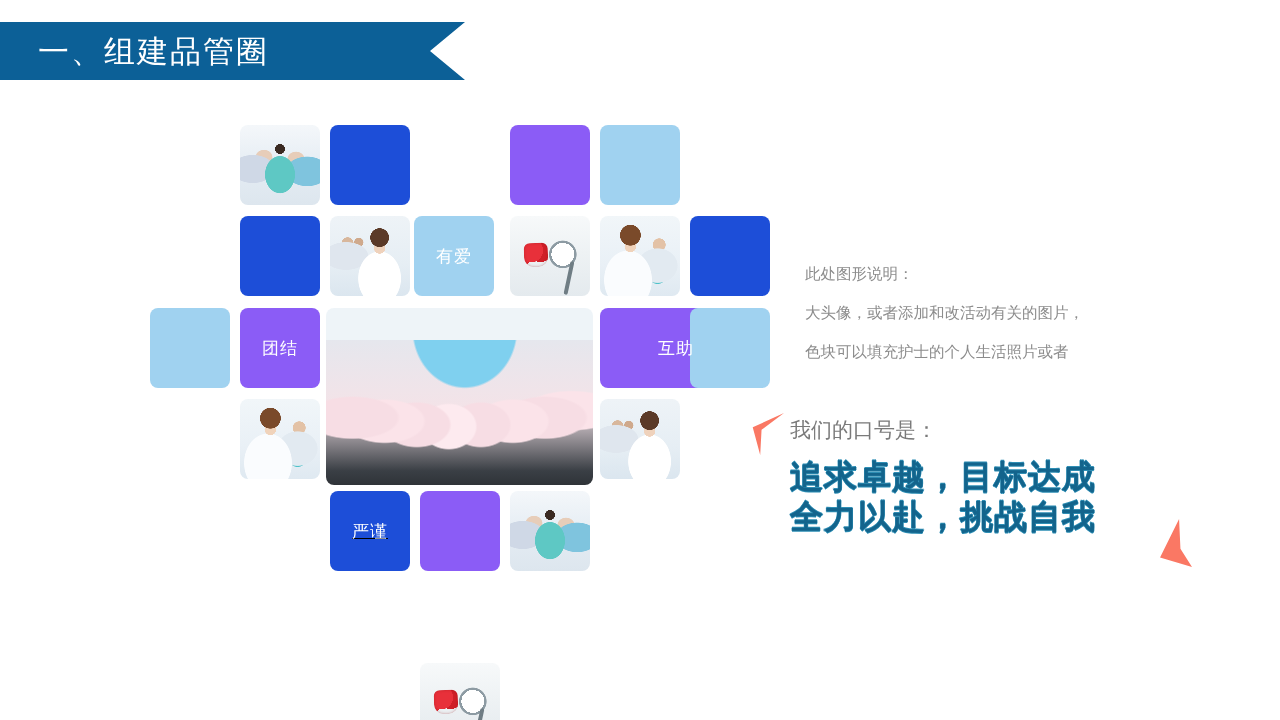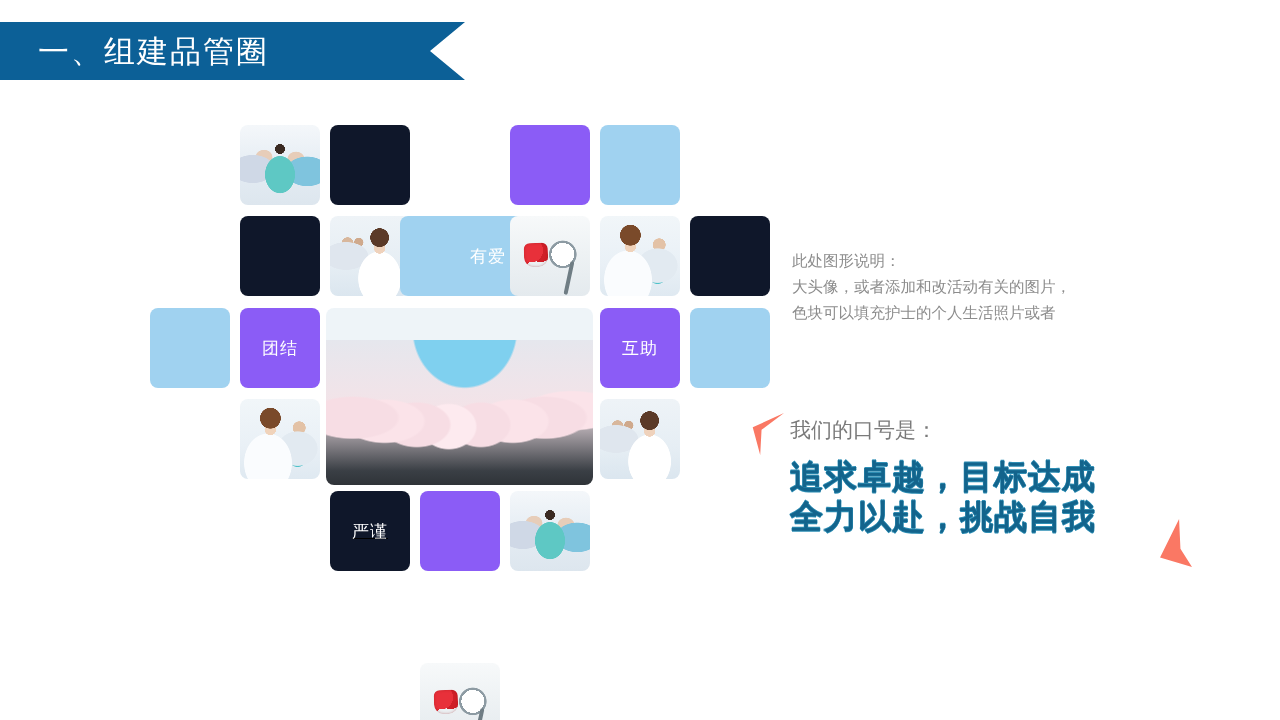--- a/index.html
+++ b/index.html
@@ -29,21 +29,21 @@
   
   .mosaic{position:absolute;left:0;top:0;width:800px;height:720px;}
   .tile{
     position:absolute;width:80px;height:80px;border-radius:8px;
     overflow:hidden;display:flex;align-items:center;justify-content:center;
   }
   .tile .tile-label{
     color:#ffffff;font-size:17px;letter-spacing:1px;
     position:relative;z-index:3;line-height:1;
   }
-  .c-blue{background:#0f172a;text-decoration:underline;}
+  .c-blue{background:#1d4ed8;text-decoration:underline;}
   .c-coral{background:#8b5cf6;}
   .c-lblue{background:#A0D2F0;}
 
   
   .photo{background-color:#e9eef3;}
 
   
   .ph-nurse-teal{
     background:
       radial-gradient(circle at 50% 30%,#3a2a22 0 7%,transparent 7.5%),
@@ -124,21 +124,21 @@
   .center-photo{
     position:absolute;border-radius:8px;overflow:hidden;
     box-shadow:0 0 0 3px #ffffff;
   }
 
   
   .desc{
     position:absolute;left:792px;top:248px;width:400px;
     color:#8c8c8c;font-size:15.5px;line-height:26px;
   }
-  .desc p{margin:0;}
+  .desc p{margin:13px;}
 
   
   .slogan-wrap{position:absolute;left:740px;top:405px;width:460px;height:170px;}
   .quote-open{
     position:absolute;left:10px;top:8px;width:34px;height:42px;
     background:#FA7864;
     -webkit-clip-path:polygon(100% 0,8% 34%,30% 100%,34% 40%);
     clip-path:polygon(100% 0,8% 34%,30% 100%,34% 40%);
   }
   .quote-close{
@@ -179,36 +179,36 @@
       <span class="tile-label"></span>
     </div>
     <div class="tile c-lblue" style="left:600px;top:125px;">
       <span class="tile-label"></span>
     </div>
 
     <div class="tile c-blue" style="left:240px;top:216px;">
       <span class="tile-label"></span>
     </div>
     <div class="tile photo ph-doctor-row" style="left:330px;top:216px;"></div>
-    <div class="tile c-lblue" style="left:400px;top:216px;padding-left:48px;">
+    <div class="tile c-lblue" style="left:414px;top:216px;">
       <span class="tile-label">有爱</span>
     </div>
     <div class="tile photo ph-heart-steth" style="left:510px;top:216px;"></div>
     <div class="tile photo ph-doctor-tablet" style="left:600px;top:216px;"></div>
     <div class="tile c-blue" style="left:690px;top:216px;">
       <span class="tile-label"></span>
     </div>
 
     <div class="tile c-lblue" style="left:150px;top:308px;">
       <span class="tile-label"></span>
     </div>
     <div class="tile c-coral" style="left:240px;top:308px;">
       <span class="tile-label">团结</span>
     </div>
-    <div class="tile c-coral" style="left:600px;top:308px;">
+    <div class="tile c-coral" style="left:600px;top:308px;padding-left:36px;">
       <span class="tile-label">互助</span>
     </div>
     <div class="tile c-lblue" style="left:690px;top:308px;">
       <span class="tile-label"></span>
     </div>
 
     <div class="tile photo ph-doctor-tablet" style="left:240px;top:399px;"></div>
     <div class="tile photo ph-doctor-row" style="left:600px;top:399px;"></div>
 
     <div class="center-photo photo ph-group" style="left:326px;top:308px;width:267px;height:177px;"></div>

